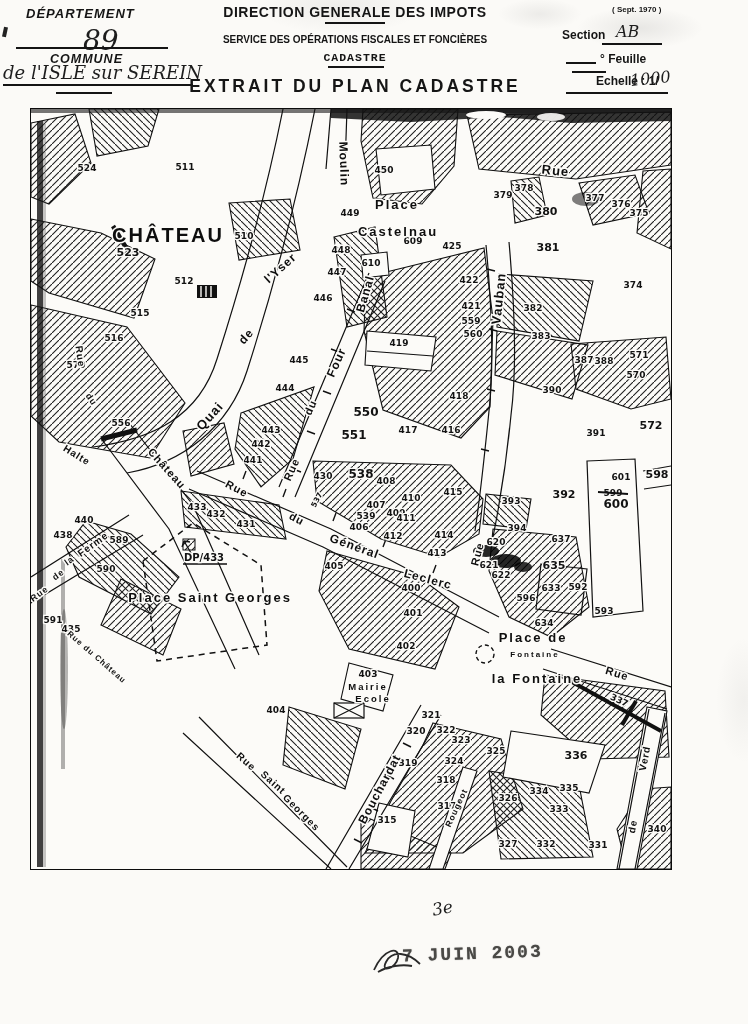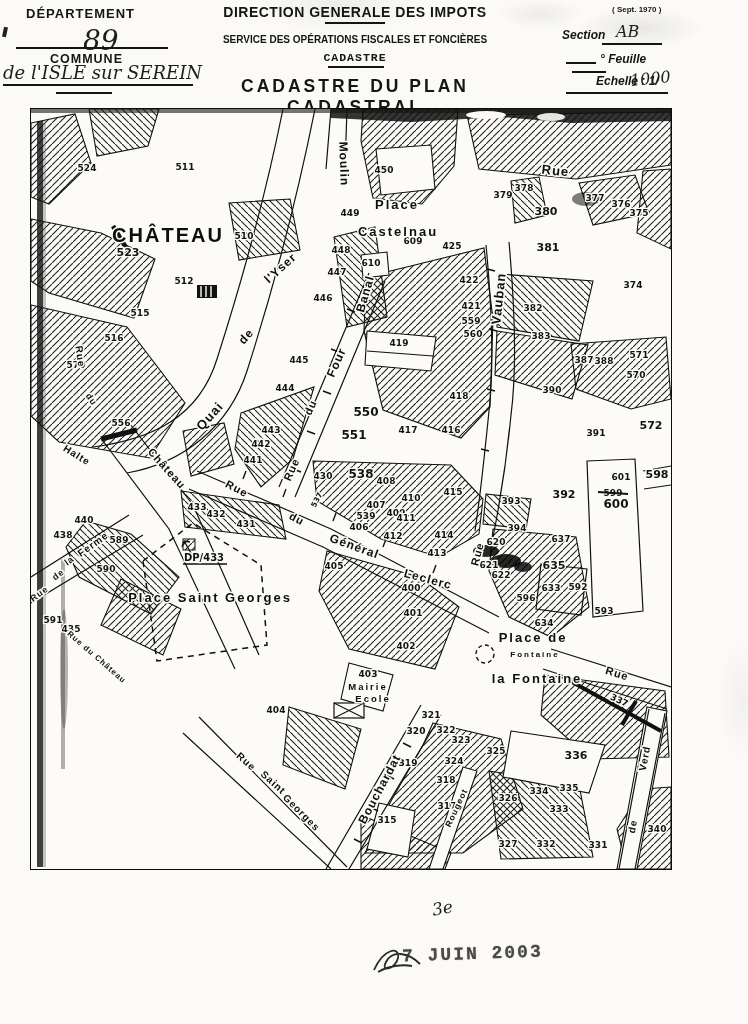--- a/index.html
+++ b/index.html
@@ -5,24 +5,24 @@
   html,body{margin:0;padding:0;}
   .page{position:relative;width:748px;height:1024px;background:#fbfaf7;overflow:hidden;
     font-family:"Liberation Sans",sans-serif;color:#151515;
     background-image:
       radial-gradient(ellipse 90px 30px at 640px 28px, rgba(60,60,60,.10), transparent 70%),
       radial-gradient(ellipse 60px 22px at 540px 14px, rgba(60,60,60,.08), transparent 70%),
       radial-gradient(ellipse 120px 40px at 340px 6px, rgba(60,60,60,.07), transparent 70%),
       radial-gradient(ellipse 40px 90px at 744px 700px, rgba(80,80,80,.06), transparent 70%);}
   .abs{position:absolute;}
   .b{font-weight:bold;}
-  .it{font-style:italic;}
+  .it{}
   .hw{font-family:"DejaVu Serif",serif;font-style:italic;color:#1d1d1d;}
   .rule{position:absolute;background:#141414;}
-  .printed{letter-spacing:1px;}
+  .printed{letter-spacing:1px;font-style:italic;}
   .center-col{left:185px;width:340px;text-align:center;}
   .map-frame{left:30px;top:108px;width:640px;height:760px;border:1.6px solid #0c0c0c;background:#fcfbf8;}
   svg text{font-family:"DejaVu Sans",sans-serif;}
   .pn{font-weight:bold;fill:#121212;paint-order:stroke;stroke:#fcfbf8;stroke-width:2.6px;}
   .st{font-family:"Liberation Sans",sans-serif;font-weight:bold;fill:#0e0e0e;paint-order:stroke;stroke:#fcfbf8;stroke-width:3px;letter-spacing:1px;}
   .pl{font-family:"Liberation Sans",sans-serif;font-weight:bold;fill:#0e0e0e;paint-order:stroke;stroke:#fcfbf8;stroke-width:3px;letter-spacing:2px;}
   .stamp{font-family:"Liberation Mono",monospace;font-weight:bold;color:#4a4946;letter-spacing:2px;
     transform:rotate(-2deg);text-shadow:0 0 1px rgba(70,70,70,.6);}
 </style>
 </head>
@@ -44,21 +44,21 @@
   </div>
   <div class="rule" style="left:325px;top:22px;width:60px;height:1.5px;"></div>
   <div class="abs center-col" style="top:29px;">
     <span class="b" style="font-size:10px;">SERVICE DES OPÉRATIONS FISCALES ET FONCIÈRES</span>
   </div>
   <div class="abs center-col" style="top:48px;font-family:Liberation Mono, monospace;">
     <span class="b" style="font-size:11.5px;letter-spacing:1px;">CADASTRE</span>
   </div>
   <div class="rule" style="left:328px;top:66px;width:56px;height:1.5px;"></div>
   <div class="abs center-col" style="top:76px;">
-    <span class="b" style="font-size:17.5px;letter-spacing:3px;">CADASTRE DU PLAN CADASTRAL</span>
+    <span class="b" style="font-size:17.5px;letter-spacing:3px;">EXTRAIT DU PLAN CADASTRE</span>
   </div>
 
   <div class="abs b" style="left:612px;top:5px;font-size:8px;">( Sept. 1970 )</div>
   <div class="abs b it" style="left:562px;top:28px;font-size:12px;">Section</div>
   <div class="abs hw" style="left:616px;top:22px;font-size:16px;font-style:italic;">AB</div>
   <div class="rule" style="left:602px;top:43px;width:60px;height:1.5px;"></div>
   <div class="rule" style="left:566px;top:62px;width:30px;height:1.5px;"></div>
   <div class="abs b it" style="left:600px;top:52px;font-size:12px;">° Feuille</div>
   <div class="rule" style="left:572px;top:71px;width:34px;height:2px;"></div>
   <div class="abs b it" style="left:596px;top:74px;font-size:12px;">Echelle : 1/</div>

